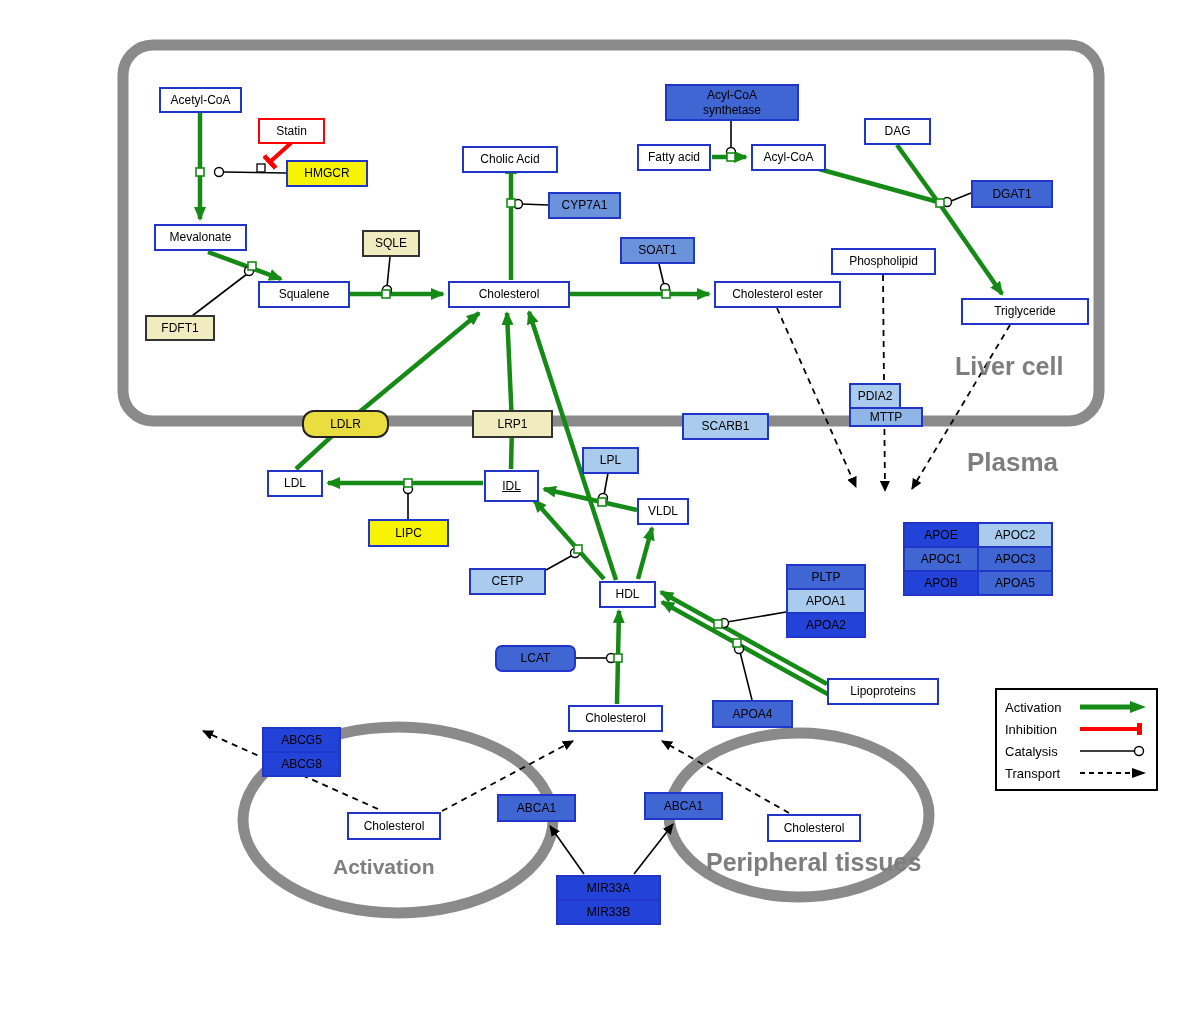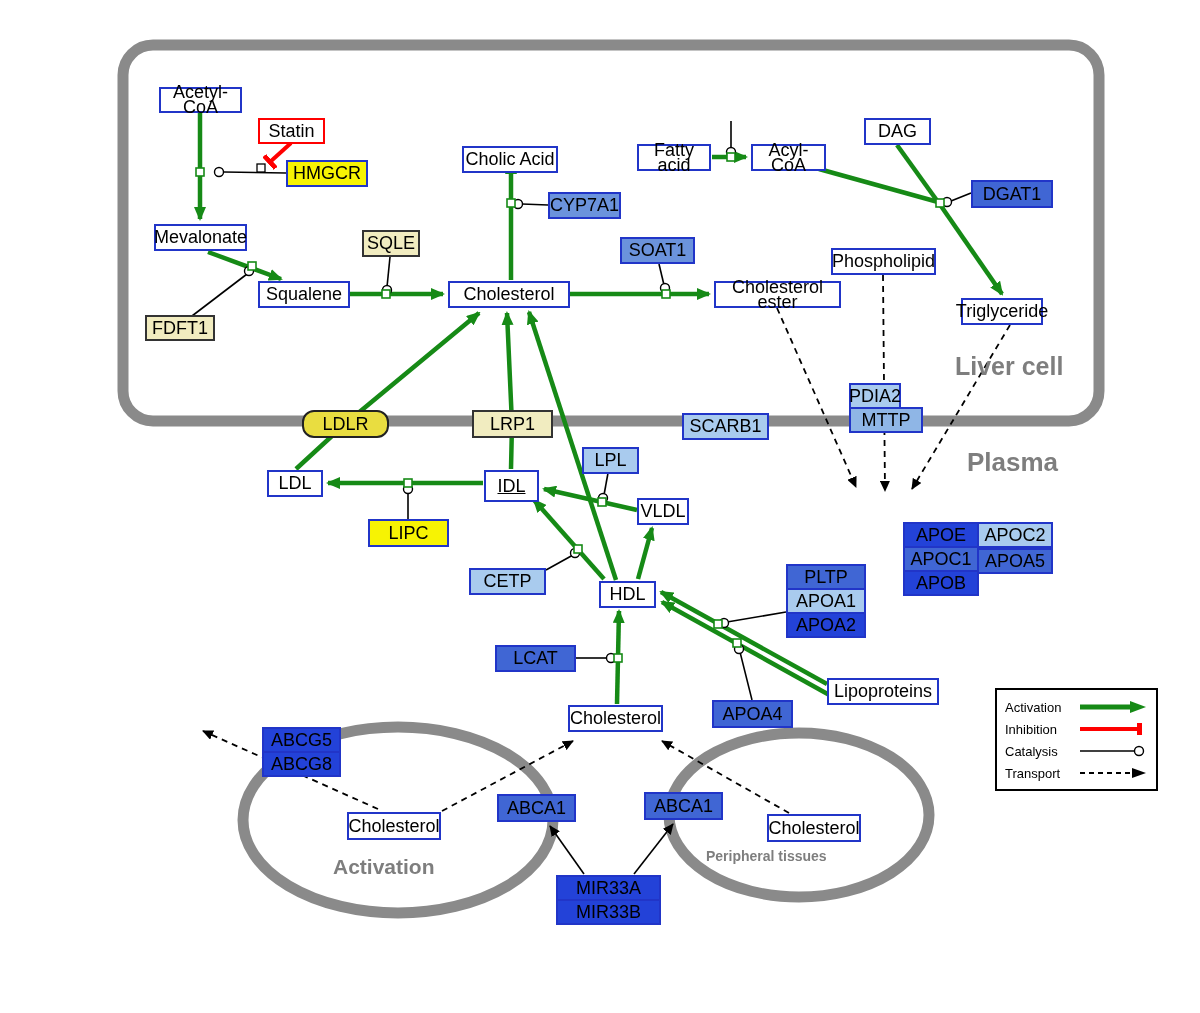--- a/index.html
+++ b/index.html
@@ -1,20 +1,20 @@
 <!DOCTYPE html>
 <html><head>
 <meta charset="utf-8">
 <style>
   html,body{margin:0;padding:0;background:#fff;}
   #stage{position:relative;width:1200px;height:1013px;background:#fff;
          font-family:"Liberation Sans",sans-serif;overflow:hidden;}
   #edges{position:absolute;left:0;top:0;z-index:1;}
   .node{position:absolute;z-index:2;box-sizing:border-box;display:flex;align-items:center;
-        justify-content:center;text-align:center;font-size:18px;color:#000;background:#fff;
+        justify-content:center;text-align:center;font-size:12px;color:#000;background:#fff;
         border:2px solid #2135c8;line-height:15px;}
   .metab{background:#fff;}
   .statin{border:2.5px solid #f00;}
   .yellow{background:#f7f303;}
   .ldlr-yellow{background:#e9dd40;border:2px solid #222;}
   .paleyellow{background:#f1ecc0;border:2px solid #333;}
   .blight{background:#a9cbee;}
   .blight2{background:#8fb6e6;}
   .bmid{background:#6b93dc;}
   .bstrong{background:#4066d4;}
@@ -143,66 +143,69 @@
   <div class="node yellow" style="left:286px;top:160px;width:82px;height:27px;">HMGCR</div>
   <div class="node metab" style="left:154px;top:224px;width:93px;height:27px;">Mevalonate</div>
   <div class="node paleyellow" style="left:362px;top:230px;width:58px;height:27px;">SQLE</div>
   <div class="node paleyellow" style="left:145px;top:315px;width:70px;height:26px;">FDFT1</div>
   <div class="node metab" style="left:258px;top:281px;width:92px;height:27px;">Squalene</div>
   <div class="node metab" style="left:448px;top:281px;width:122px;height:27px;">Cholesterol</div>
   <div class="node metab" style="left:462px;top:146px;width:96px;height:27px;">Cholic Acid</div>
   <div class="node bmid" style="left:548px;top:192px;width:73px;height:27px;">CYP7A1</div>
   <div class="node bmid" style="left:620px;top:237px;width:75px;height:27px;">SOAT1</div>
   <div class="node metab" style="left:714px;top:281px;width:127px;height:27px;">Cholesterol ester</div>
+  <div class="node bstrong" style="left:665px;top:84px;width:134px;height:37px;">
+      <span style="display:block;max-width:94px;margin:auto;">Acyl-CoA synthetase</span>
+    </div>
   <div class="node metab" style="left:637px;top:144px;width:74px;height:27px;">Fatty acid</div>
   <div class="node metab" style="left:751px;top:144px;width:75px;height:27px;">Acyl-CoA</div>
   <div class="node metab" style="left:864px;top:118px;width:67px;height:27px;">DAG</div>
   <div class="node bstrong" style="left:971px;top:180px;width:82px;height:28px;">DGAT1</div>
   <div class="node metab" style="left:831px;top:248px;width:105px;height:27px;">Phospholipid</div>
-  <div class="node metab" style="left:961px;top:298px;width:82px;height:27px;">Triglyceride</div>
+  <div class="node metab" style="left:961px;top:298px;width:128px;height:27px;">Triglyceride</div>
   <div class="node blight" style="left:849px;top:383px;width:52px;height:26px;">PDIA2</div>
-  <div class="node blight2" style="left:849px;top:407px;width:74px;height:26px;">MTTP</div>
+  <div class="node blight2" style="left:849px;top:407px;width:74px;height:20px;">MTTP</div>
   <div class="node ldlr-yellow" style="left:302px;top:410px;width:87px;height:28px;border-radius:12px;">LDLR</div>
   <div class="node paleyellow" style="left:472px;top:410px;width:81px;height:28px;">LRP1</div>
   <div class="node blight" style="left:682px;top:413px;width:87px;height:27px;">SCARB1</div>
 
   <div class="node metab" style="left:267px;top:470px;width:56px;height:27px;">LDL</div>
   <div class="node metab" style="left:484px;top:470px;width:55px;height:32px;text-decoration:underline;">IDL</div>
   <div class="node blight" style="left:582px;top:447px;width:57px;height:27px;">LPL</div>
   <div class="node metab" style="left:637px;top:498px;width:52px;height:27px;">VLDL</div>
   <div class="node yellow" style="left:368px;top:519px;width:81px;height:28px;">LIPC</div>
   <div class="node blight" style="left:469px;top:568px;width:77px;height:27px;">CETP</div>
   <div class="node metab" style="left:599px;top:581px;width:57px;height:27px;">HDL</div>
   <div class="node bstrong" style="left:786px;top:564px;width:80px;height:26px;">PLTP</div>
   <div class="node blight" style="left:786px;top:588px;width:80px;height:26px;">APOA1</div>
   <div class="node bdark" style="left:786px;top:612px;width:80px;height:26px;">APOA2</div>
-  <div class="node bstrong" style="left:495px;top:645px;width:81px;height:27px;">LCAT</div>
+  <div class="node bstrong" style="left:495px;top:645px;width:81px;height:27px;border-radius:7px;">LCAT</div>
   <div class="node bstrong" style="left:712px;top:700px;width:81px;height:28px;">APOA4</div>
   <div class="node metab" style="left:827px;top:678px;width:112px;height:27px;">Lipoproteins</div>
   <div class="node bdark" style="left:903px;top:522px;width:76px;height:26px;">APOE</div>
   <div class="node blight" style="left:977px;top:522px;width:76px;height:26px;">APOC2</div>
   <div class="node bstrong" style="left:903px;top:546px;width:76px;height:26px;">APOC1</div>
   <div class="node bstrong" style="left:977px;top:546px;width:76px;height:26px;">APOC3</div>
   <div class="node bdark" style="left:903px;top:570px;width:76px;height:26px;">APOB</div>
-  <div class="node bstrong" style="left:977px;top:548px;width:76px;height:26px;">APOA5</div>
+  <div class="node bstrong" style="left:977px;top:570px;width:76px;height:26px;">APOA5</div>
   <div class="node metab" style="left:568px;top:705px;width:95px;height:27px;">Cholesterol</div>
 
   <div class="node bdark" style="left:262px;top:727px;width:79px;height:26px;">ABCG5</div>
   <div class="node bdark" style="left:262px;top:751px;width:79px;height:26px;">ABCG8</div>
   <div class="node metab" style="left:347px;top:812px;width:94px;height:28px;">Cholesterol</div>
   <div class="node bstrong" style="left:497px;top:794px;width:79px;height:28px;">ABCA1</div>
   <div class="node bstrong" style="left:644px;top:792px;width:79px;height:28px;">ABCA1</div>
   <div class="node metab" style="left:767px;top:814px;width:94px;height:28px;">Cholesterol</div>
   <div class="node bdark" style="left:556px;top:875px;width:105px;height:26px;">MIR33A</div>
   <div class="node bdark" style="left:556px;top:899px;width:105px;height:26px;">MIR33B</div>
 
   <div class="comp-label" style="left:955px;top:352px;font-size:25px;">Liver cell</div>
   <div class="comp-label" style="left:967px;top:447px;font-size:26px;">Plasma</div>
   <div class="comp-label" style="left:333px;top:855px;font-size:21px;">Activation</div>
-  <div class="comp-label" style="left:706px;top:848px;font-size:14px;">Peripheral tissues</div>
+  <div class="comp-label" style="left:706px;top:848px;font-size:25px;">Peripheral tissues</div>
 
   <div class="legend">
     <div class="legend-row">
       <span>Activation</span>
       <svg width="70" height="14">
         <line x1="2" y1="7" x2="52" y2="7" stroke="#168a16" stroke-width="5"></line>
         <polygon points="52,1 68,7 52,13" fill="#168a16"></polygon>
       </svg>
     </div>
     <div class="legend-row">

